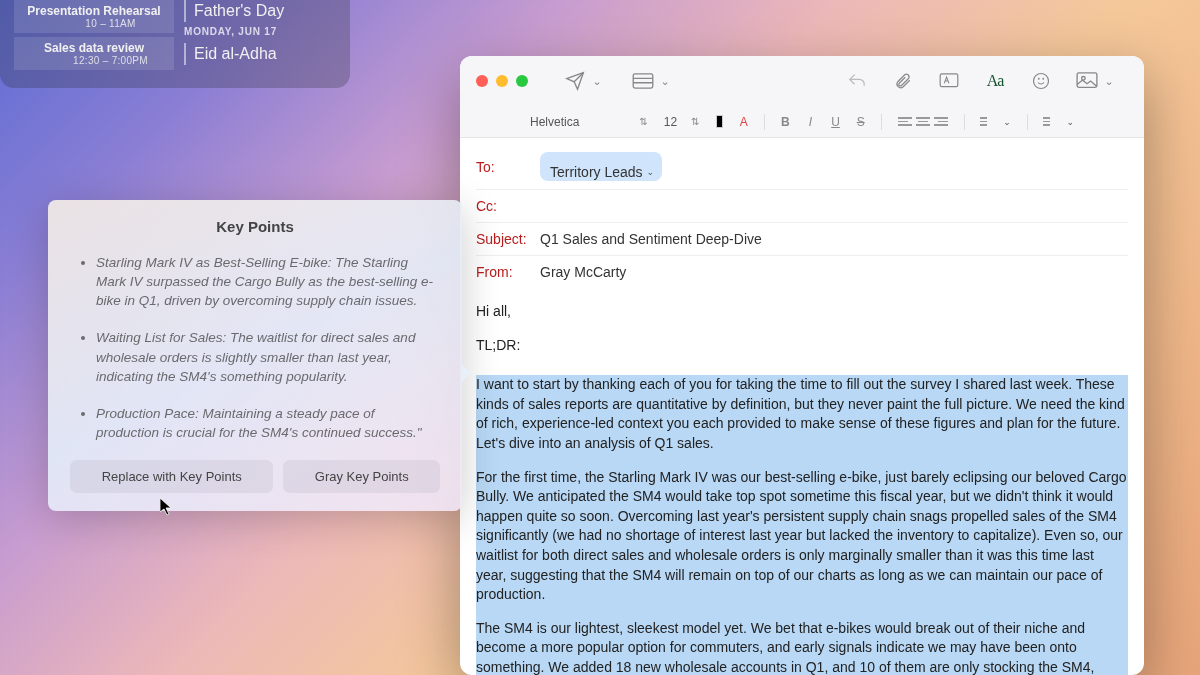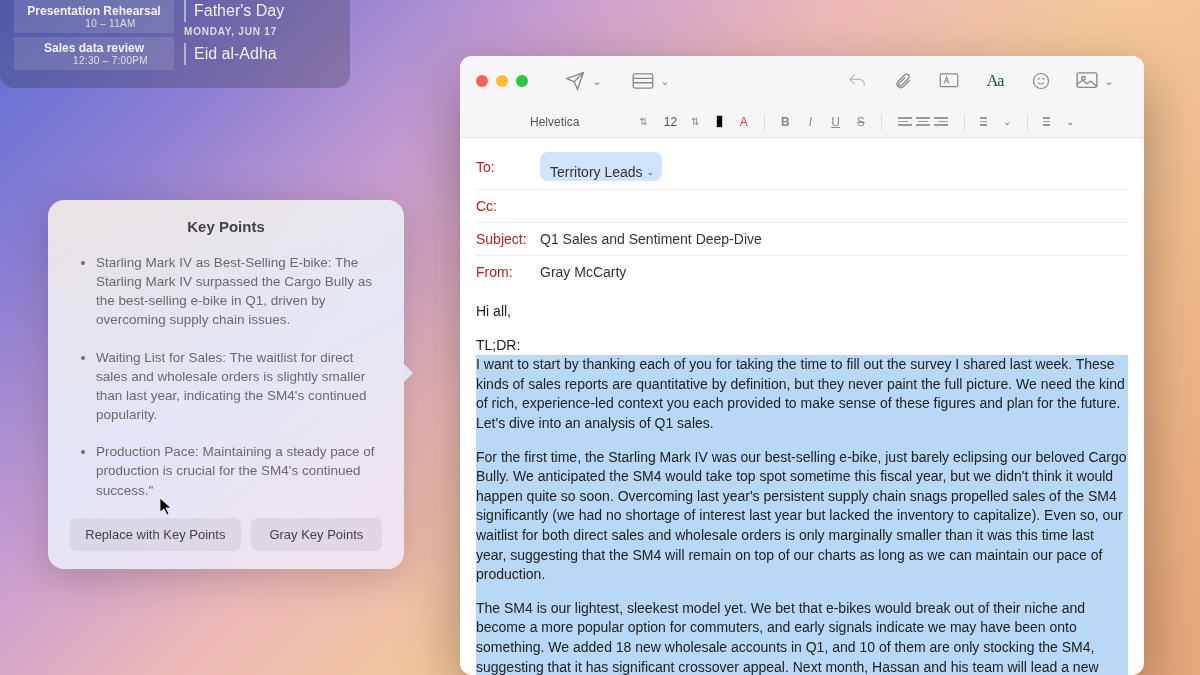--- a/index.html
+++ b/index.html
@@ -92,31 +92,31 @@
       flex: 1; padding: 14px 16px; font-size: 14px; line-height: 1.4;
       color: #222; overflow: hidden;
     }
     .body-line { margin-bottom: 14px; }
     .highlighted { background: #b8d8f5; }
     .body-p { margin-bottom: 14px; }
     
     
     .keypoints-panel {
       position: absolute; left: 48px; top: 200px;
-      width: 356px;
+      width: 414px;
       background: linear-gradient(153deg, rgba(252,244,230,0.85) 0%, rgba(230,242,252,0.85) 50%, rgba(242,232,250,0.85) 100%);
       backdrop-filter: blur(25px);
-      border-radius: 16px;
+      border-radius: 8px;
       box-shadow: 0 8px 40px rgba(0,0,0,0.2);
       padding: 18px 22px 18px 22px;
       color: #555;
     }
     .kp-title { text-align: center; font-size: 15px; font-weight: 600; color: #444; margin-bottom: 18px; }
     .kp-list { list-style: disc; padding-left: 26px; }
-    .kp-list li { font-size: 13.5px; line-height: 1.42; color: #6a6a6e; margin-bottom: 18px; }
+    .kp-list li { font-size: 13.5px; line-height: 1.42; color: #6a6a6e; margin-bottom: 18px; font-style: italic; }
     .kp-buttons { display: flex; gap: 10px; margin-top: 6px; }
     .kp-btn {
       flex: 1; background: rgba(180,175,190,0.25);
       border: none; border-radius: 7px; padding: 9px 0;
       font-size: 13px; color: #444; cursor: pointer;
     }
     .kp-btn:first-child { flex: 1.3; text-align: center; }
     .cursor-arrow {
       position: absolute; left: 160px; top: 498px;
       width: 0; height: 0; pointer-events: none;
@@ -297,36 +297,36 @@
       <div class="hf-value">Q1 Sales and Sentiment Deep-Dive</div>
     </div>
     <div class="hf-row" style="border-bottom:none;">
       <div class="hf-label">From:</div>
       <div class="hf-value">Gray McCarty</div>
     </div>
   </div>
 
   <div class="mail-body">
     <div class="body-line">Hi all,</div>
-    <div class="body-line" style="margin-bottom:0;">TL;DR:</div>
+    <div class="body-line" style="margin-bottom:20px;">TL;DR:</div>
     <div class="highlighted">
       <div class="body-p">I want to start by thanking each of you for taking the time to fill out the survey I shared last week. These kinds of sales reports are quantitative by definition, but they never paint the full picture. We need the kind of rich, experience-led context you each provided to make sense of these figures and plan for the future. Let's dive into an analysis of Q1 sales.</div>
       <div class="body-p">For the first time, the Starling Mark IV was our best-selling e-bike, just barely eclipsing our beloved Cargo Bully. We anticipated the SM4 would take top spot sometime this fiscal year, but we didn't think it would happen quite so soon. Overcoming last year's persistent supply chain snags propelled sales of the SM4 significantly (we had no shortage of interest last year but lacked the inventory to capitalize). Even so, our waitlist for both direct sales and wholesale orders is only marginally smaller than it was this time last year, suggesting that the SM4 will remain on top of our charts as long as we can maintain our pace of production.</div>
       <div class="body-p">The SM4 is our lightest, sleekest model yet. We bet that e-bikes would break out of their niche and become a more popular option for commuters, and early signals indicate we may have been onto something. We added 18 new wholesale accounts in Q1, and 10 of them are only stocking the SM4, suggesting that it has significant crossover appeal. Next month, Hassan and his team will lead a new consumer study aimed at understanding the remaining barriers to e-bike adoption among traditional cyclists, car commuters, and transit riders.</div>
 
     </div>
   </div>
 </div>
 
 <div class="keypoints-panel">
   <div class="kp-callout"></div>
   <div class="kp-title">Key Points</div>
   <ul class="kp-list">
     <li>Starling Mark IV as Best-Selling E-bike: The Starling Mark IV surpassed the Cargo Bully as the best-selling e-bike in Q1, driven by overcoming supply chain issues.</li>
-    <li>Waiting List for Sales: The waitlist for direct sales and wholesale orders is slightly smaller than last year, indicating the SM4's continued popularity.</li>
+    <li>Waiting List for Sales: The waitlist for direct sales and wholesale orders is slightly smaller than last year, indicating the SM4's something popularity.</li>
     <li>Production Pace: Maintaining a steady pace of production is crucial for the SM4's continued success."</li>
   </ul>
   <div class="kp-buttons">
     <button class="kp-btn">Replace with Key Points</button>
     <button class="kp-btn">Gray Key Points</button>
   </div>
 </div>
 
 <div class="cursor-arrow">
   <svg viewBox="0 0 14 18">

